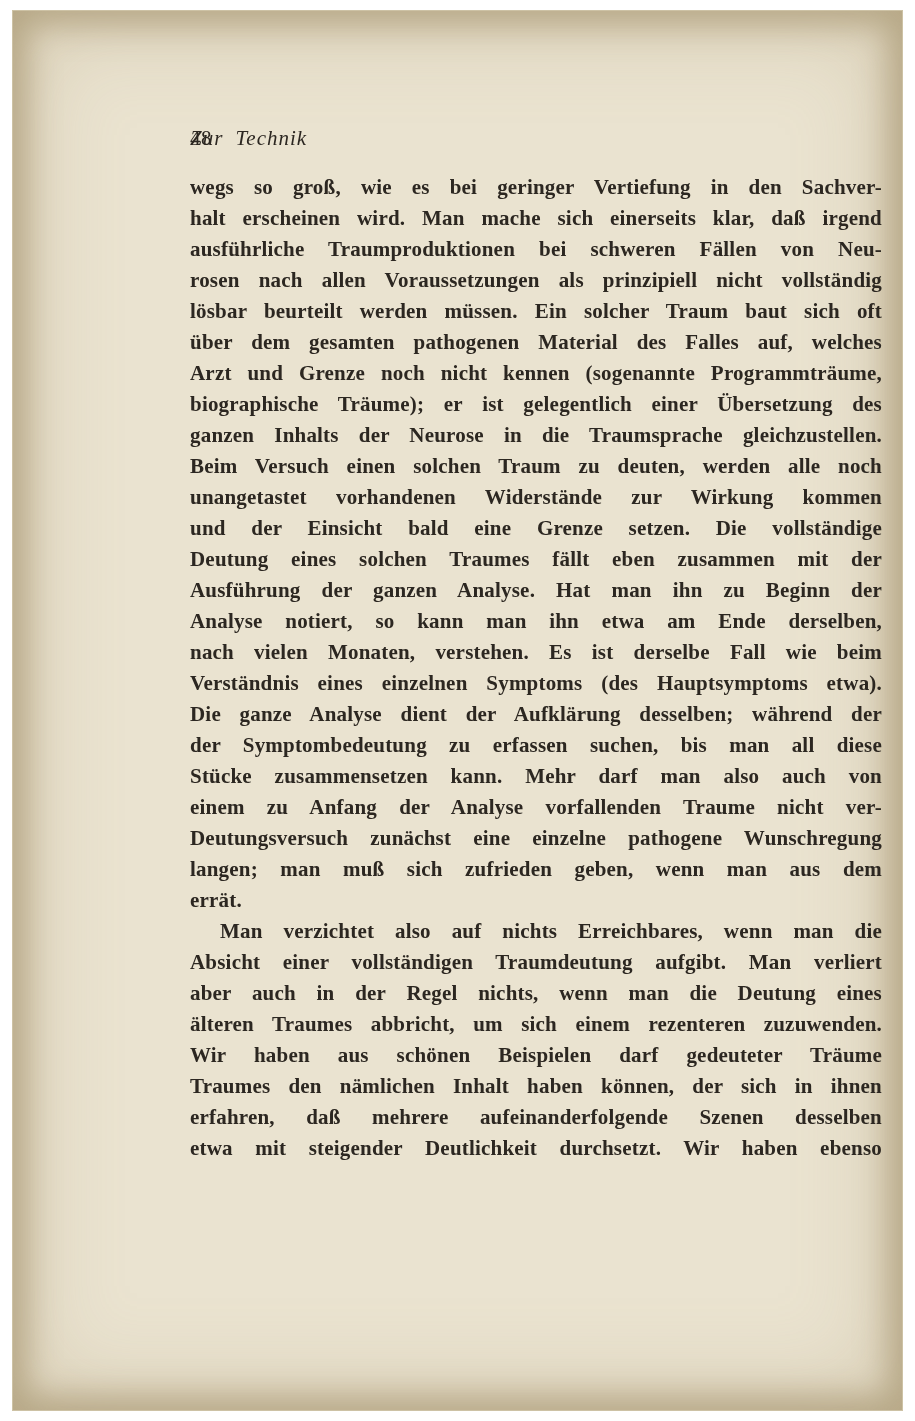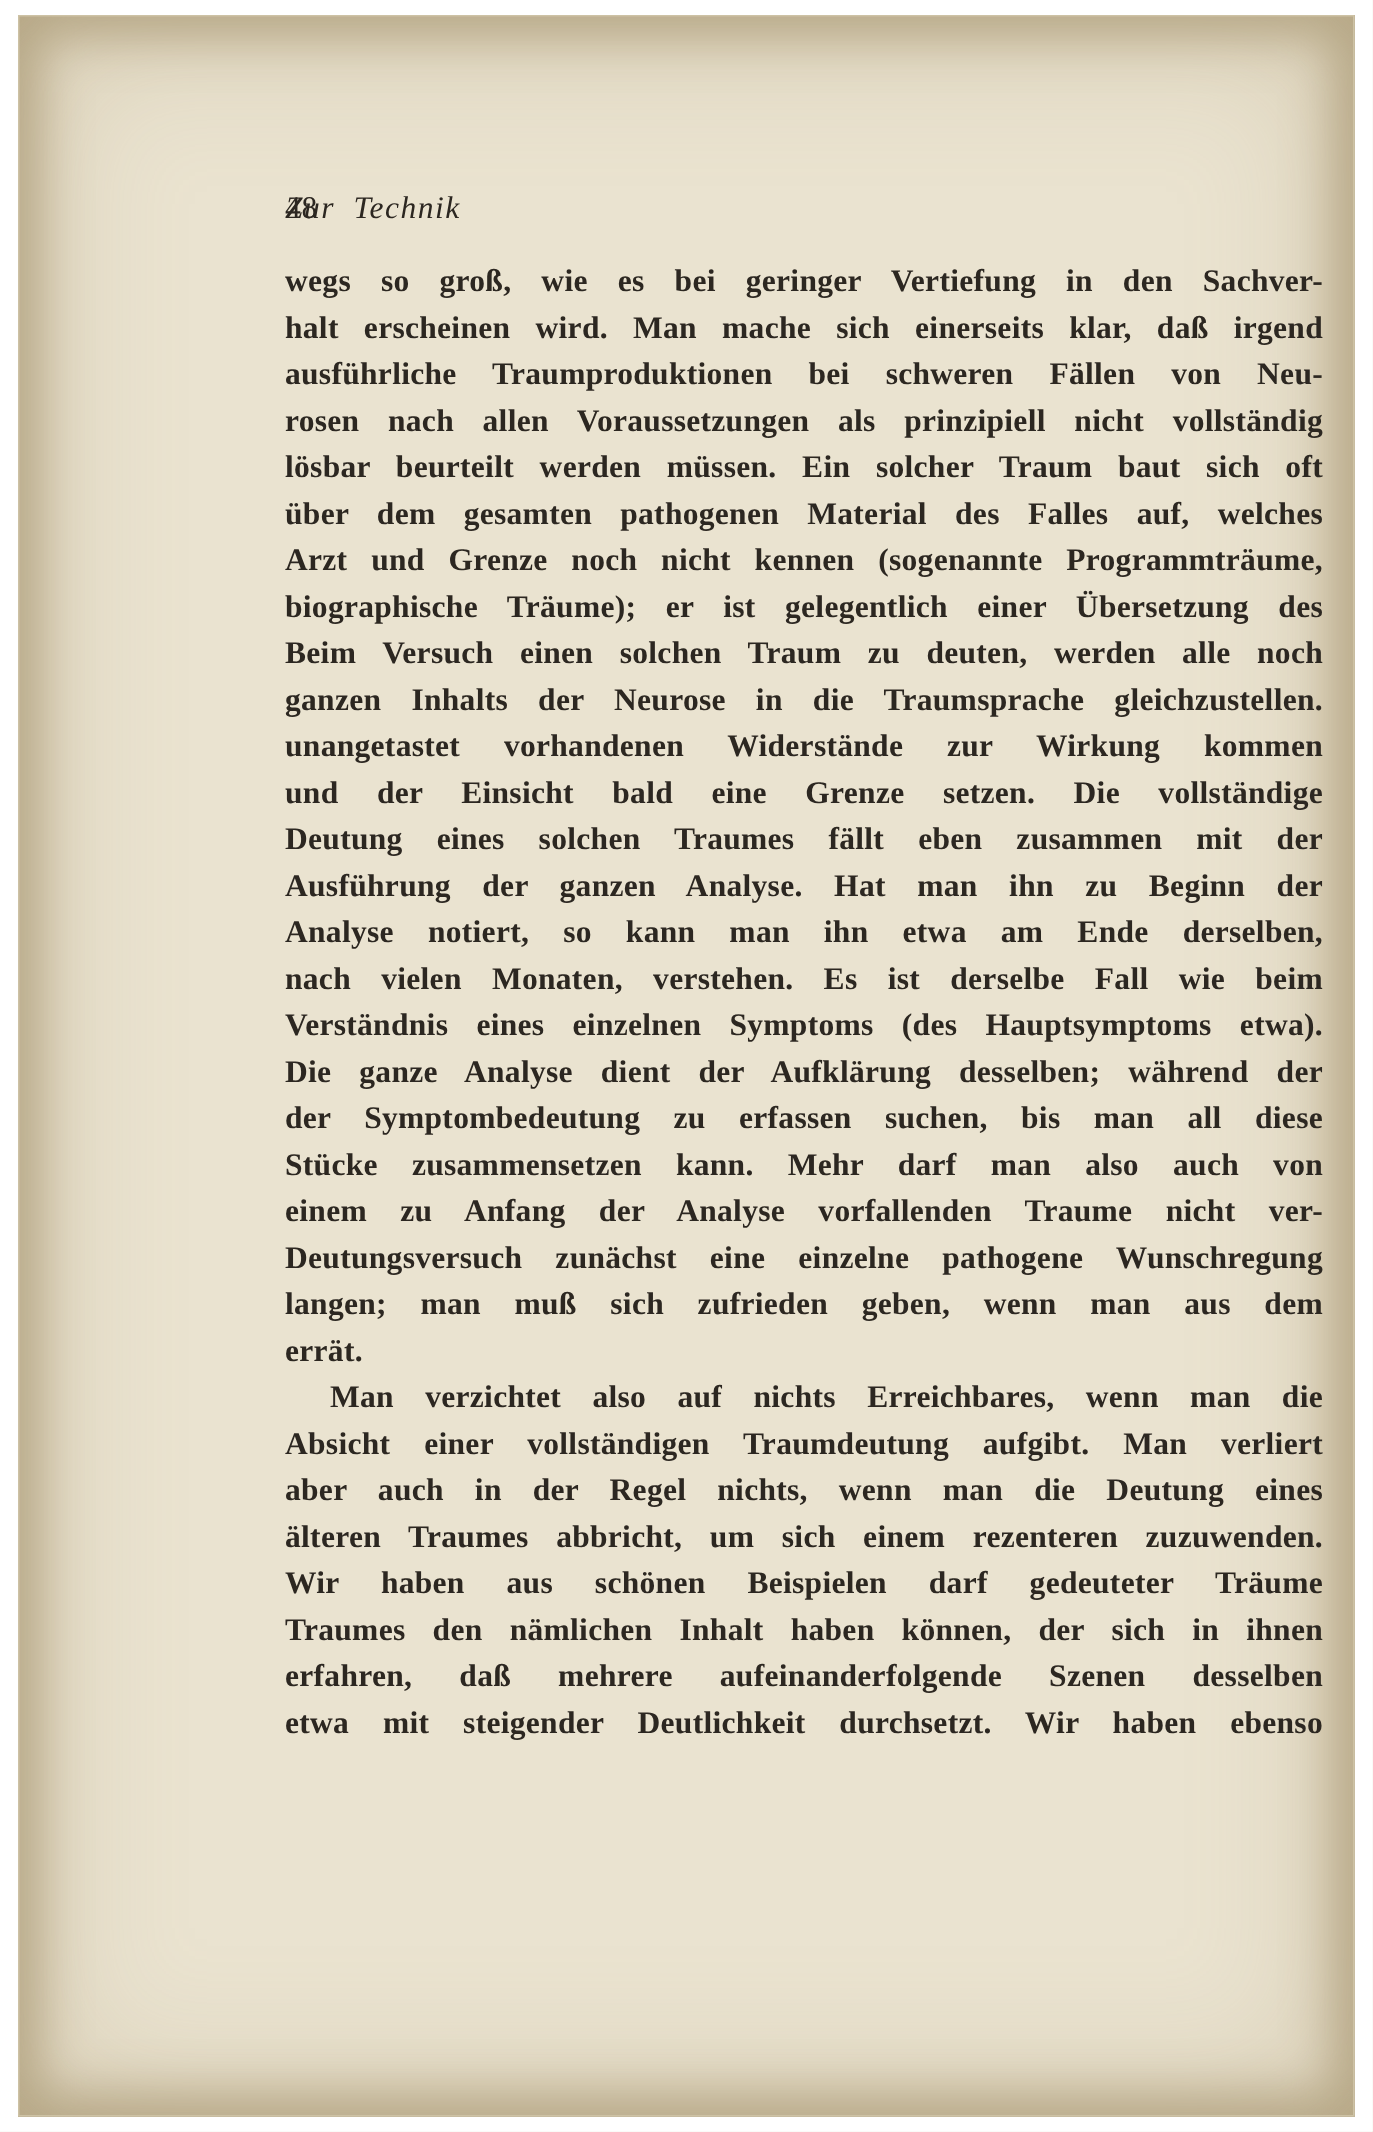--- a/index.html
+++ b/index.html
@@ -88,22 +88,22 @@
       <div>
           <div class="paragraph">
             <div class="line">wegs so groß, wie es bei geringer Vertiefung in den Sachver-</div>
             <div class="line">halt erscheinen wird. Man mache sich einerseits klar, daß irgend</div>
             <div class="line">ausführliche Traumproduktionen bei schweren Fällen von Neu-</div>
             <div class="line">rosen nach allen Voraussetzungen als prinzipiell nicht vollständig</div>
             <div class="line">lösbar beurteilt werden müssen. Ein solcher Traum baut sich oft</div>
             <div class="line">über dem gesamten pathogenen Material des Falles auf, welches</div>
             <div class="line">Arzt und Grenze noch nicht kennen (sogenannte Programmträume,</div>
             <div class="line">biographische Träume); er ist gelegentlich einer Übersetzung des</div>
+            <div class="line">ganzen Inhalts der Neurose in die Traumsprache gleichzustellen.</div>
             <div class="line">Beim Versuch einen solchen Traum zu deuten, werden alle noch</div>
-            <div class="line">ganzen Inhalts der Neurose in die Traumsprache gleichzustellen.</div>
             <div class="line">unangetastet vorhandenen Widerstände zur Wirkung kommen</div>
             <div class="line">und der Einsicht bald eine Grenze setzen.  Die vollständige</div>
             <div class="line">Deutung eines solchen Traumes fällt eben zusammen mit der</div>
             <div class="line">Ausführung der ganzen Analyse. Hat man ihn zu Beginn der</div>
             <div class="line">Analyse notiert, so kann man ihn etwa am Ende derselben,</div>
             <div class="line">nach vielen Monaten, verstehen. Es ist derselbe Fall wie beim</div>
             <div class="line">Verständnis eines einzelnen Symptoms (des Hauptsymptoms etwa).</div>
             <div class="line">Die ganze Analyse dient der Aufklärung desselben; während der</div>
             <div class="line">der Symptombedeutung zu erfassen suchen, bis man all diese</div>
             <div class="line">Stücke zusammensetzen kann.  Mehr darf man also auch von</div>

